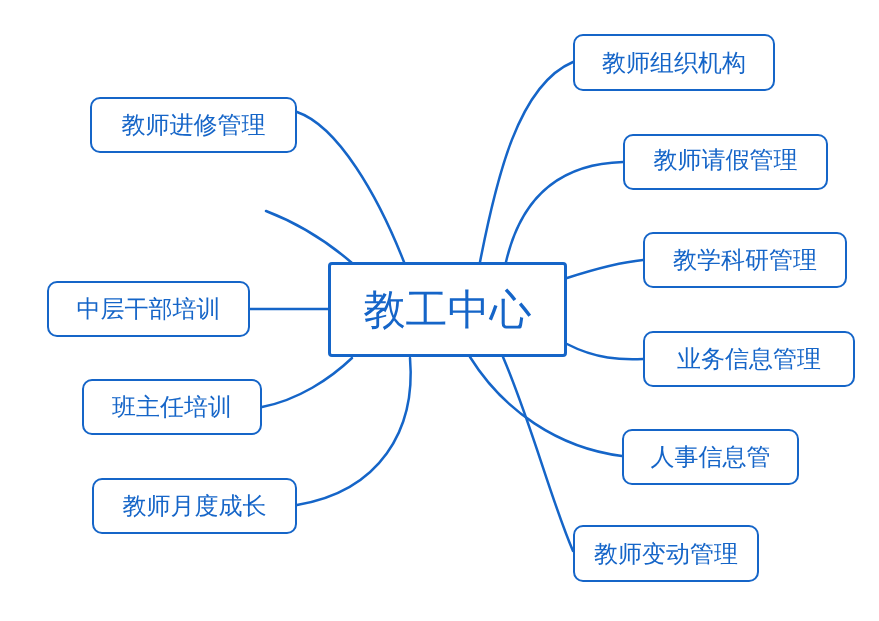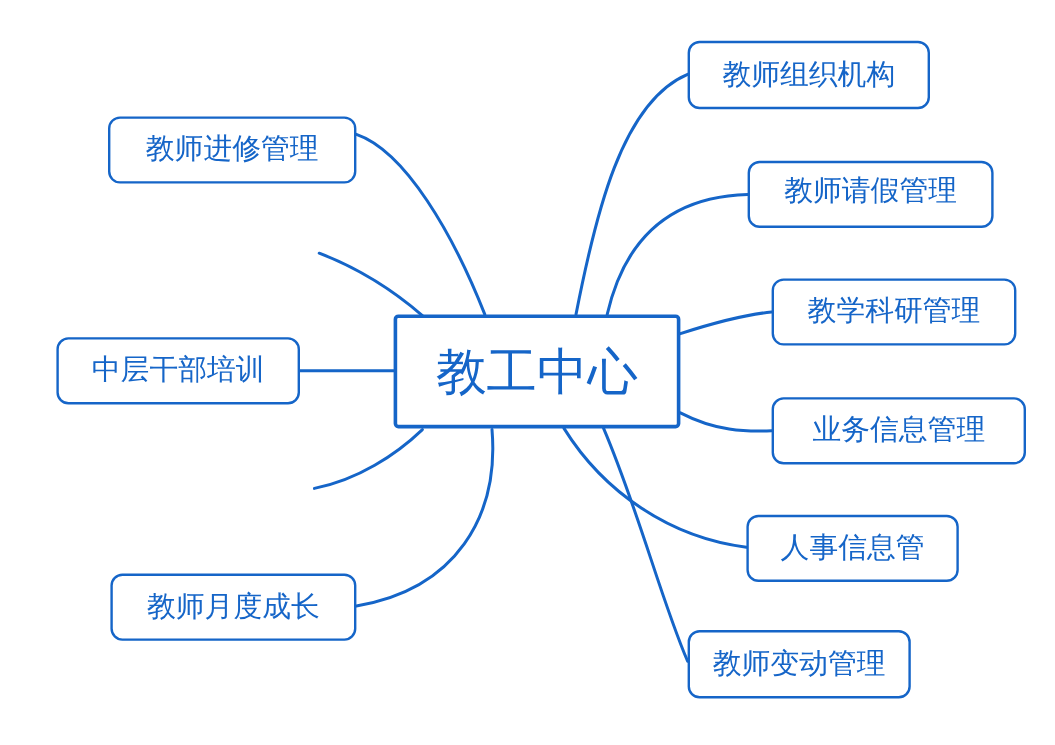--- a/index.html
+++ b/index.html
@@ -51,20 +51,21 @@
     <path class="link" d="M 567,278 C 598,268 622,262 643,260"></path>
     <path class="link" d="M 567,344 C 596,359 621,360 643,359"></path>
     <path class="link" d="M 470,357 C 503,410 558,448 622,456"></path>
     <path class="link" d="M 503,357 C 532,425 551,500 573,551"></path>
   </svg>
 
   <div class="node node-root">教工中心</div>
 
   <div class="node n-l1">教师进修管理</div>
   <div class="node n-l3">中层干部培训</div>
+  <div class="node n-l4">班主任培训</div>
   <div class="node n-l5">教师月度成长</div>
 
   <div class="node n-r1">教师组织机构</div>
   <div class="node n-r2">教师请假管理</div>
   <div class="node n-r3">教学科研管理</div>
   <div class="node n-r4">业务信息管理</div>
   <div class="node n-r5">人事信息管</div>
   <div class="node n-r6">教师变动管理</div>
 
 </div>

